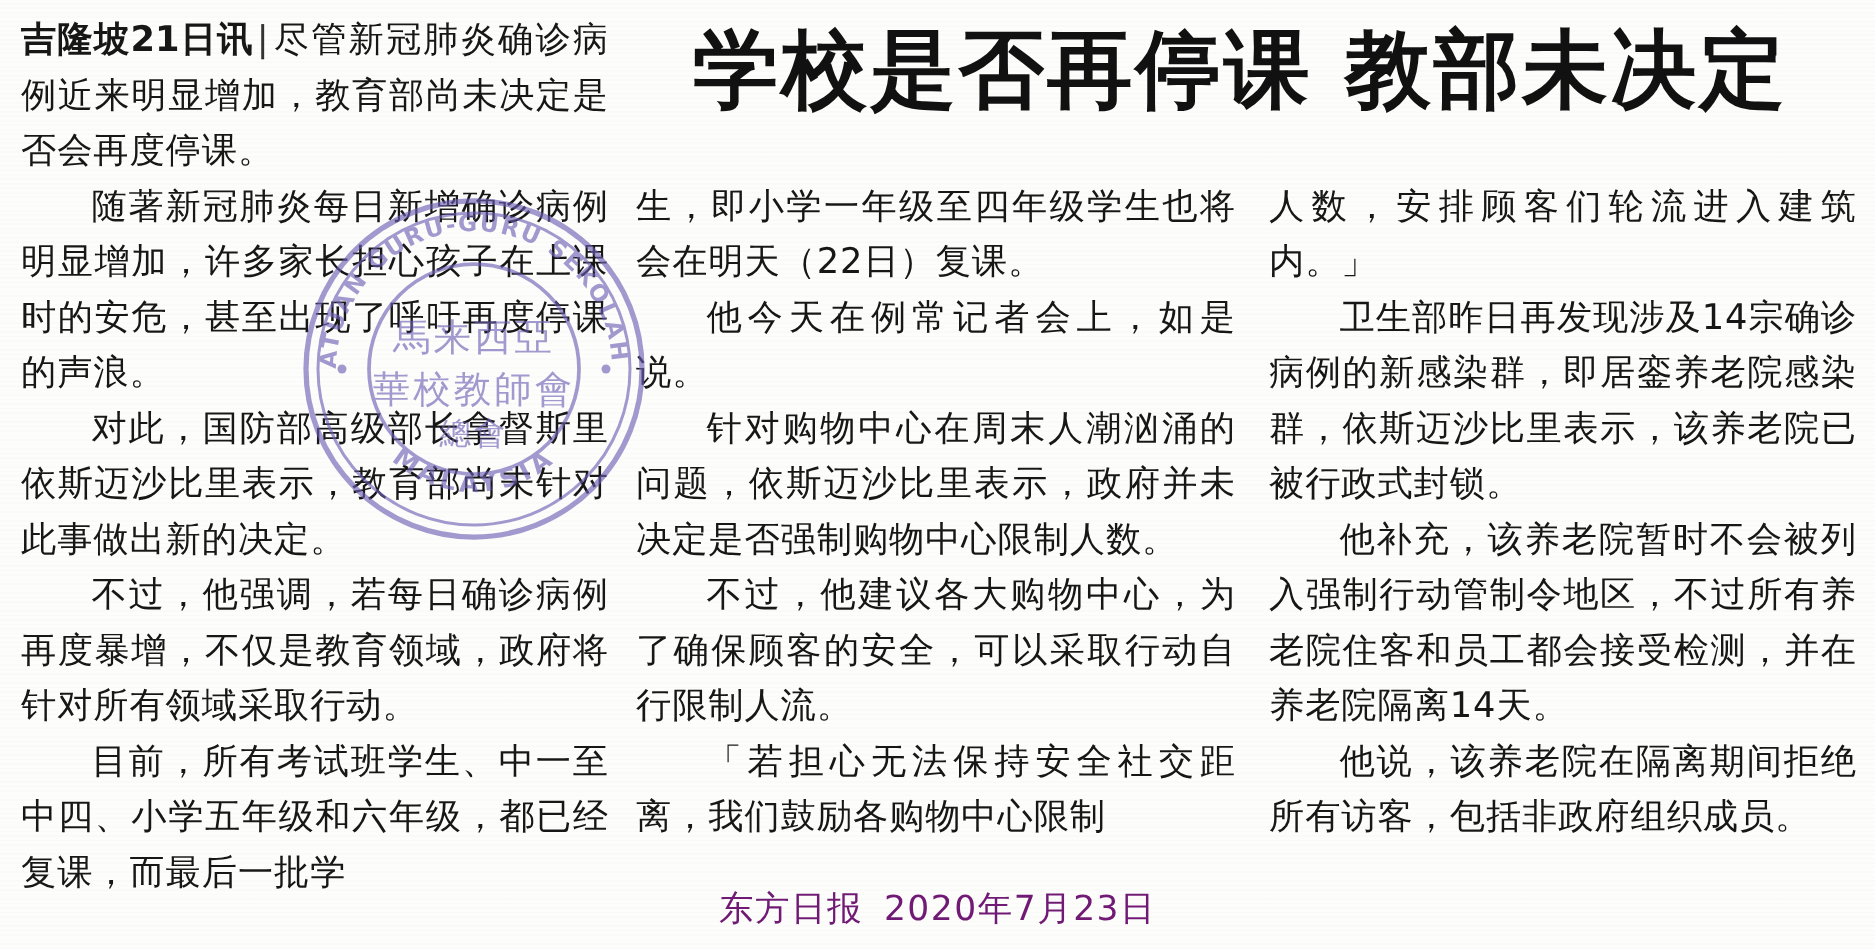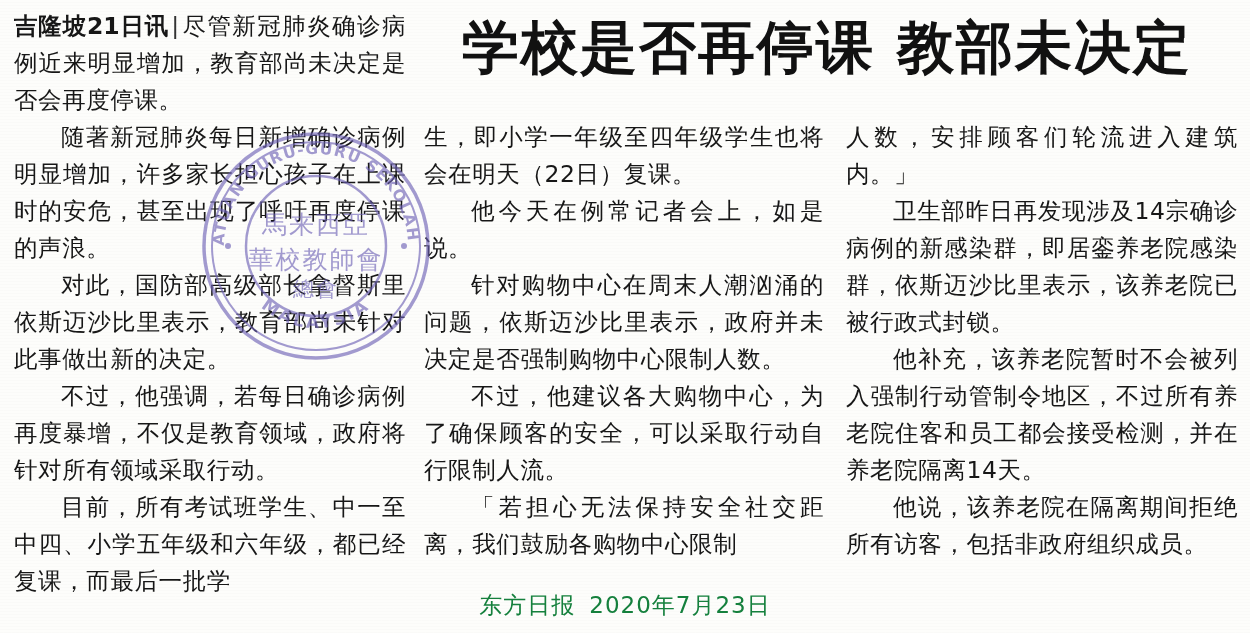--- a/index.html
+++ b/index.html
@@ -95,21 +95,21 @@
   }
   .stamp svg { display: block; }
 
   .footer {
     position: absolute;
     left: 0;
     top: 590px;
     width: 1250px;
     text-align: center;
     font-size: 23px;
-    color: #15803d;
+    color: #701a75;
     letter-spacing: 1px;
     z-index: 7;
   }
   .footer .src { margin-right: 14px; }
 </style>
 </head>
 <body>
 
 <div class="page">
 

